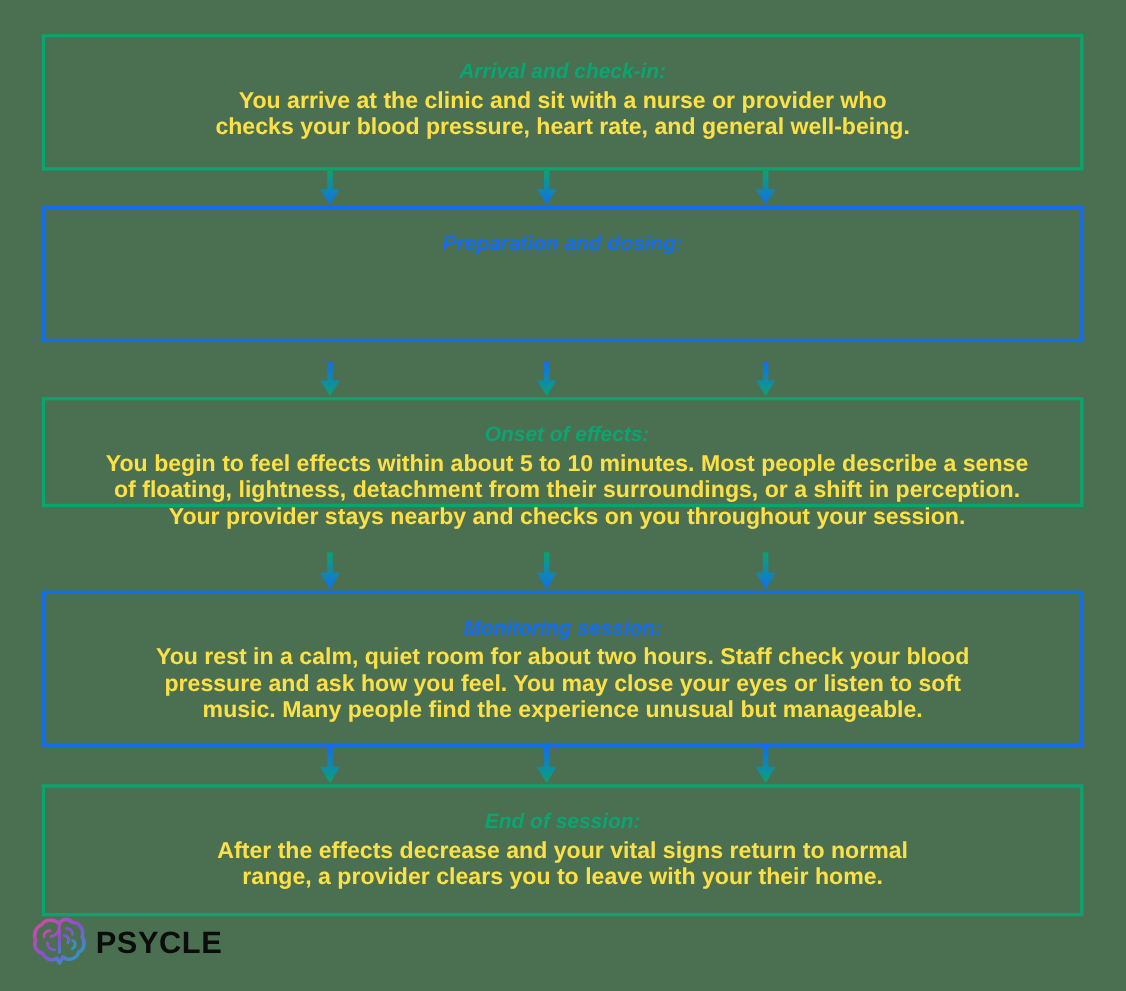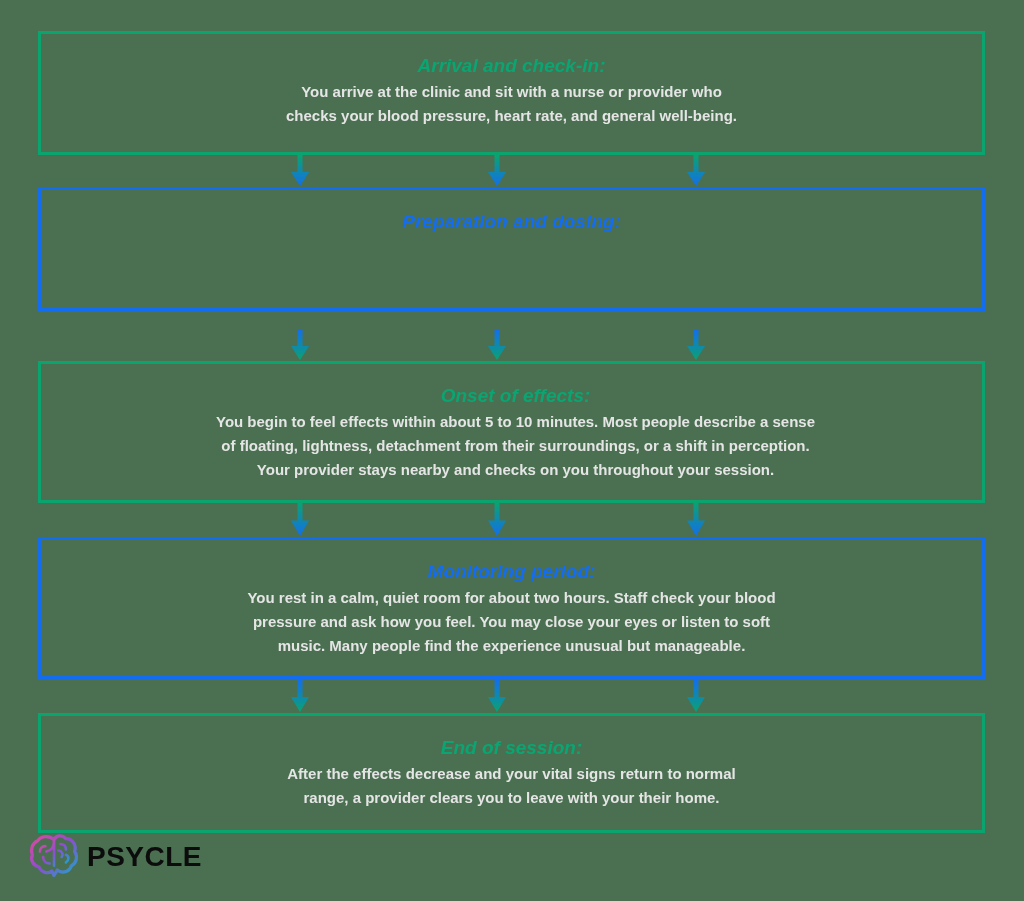--- a/index.html
+++ b/index.html
@@ -26,23 +26,23 @@
     font-style: italic;
     font-weight: bold;
     font-size: 19px;
     line-height: 24px;
     margin-bottom: 2px;
   }
   .accent-green .step-title { color: #0aa572; }
   .accent-blue  .step-title { color: #146cf1; }
   .step-body {
     font-weight: bold;
-    font-size: 15px;
+    font-size: 21px;
     line-height: 24px;
-    color: #e5e5e5;
+    color: #fde047;
     white-space: pre-line;
   }
   .arrow-row {
     position: absolute;
     left: 38px;
     width: 947px;
   }
   .arrow-row svg { position: absolute; top: 0; height: 100%; }
   .arrow-1 { left: 252px; }
   .arrow-2 { left: 449px; }
@@ -119,21 +119,21 @@
     <svg class="arrow-2" viewBox="0 0 20 32" width="20" preserveAspectRatio="none">
         <rect x="7.5" y="0" width="5" height="19" fill="url(#b2g)"></rect>
         <polygon points="1,17 19,17 10,31" fill="url(#b2g)"></polygon>
       </svg>
     <svg class="arrow-3" viewBox="0 0 20 32" width="20" preserveAspectRatio="none">
         <rect x="7.5" y="0" width="5" height="19" fill="url(#b2g)"></rect>
         <polygon points="1,17 19,17 10,31" fill="url(#b2g)"></polygon>
       </svg>
   </div>
 
-  <div class="step-box accent-green" style="top:361px;height:142px;padding-left:20px;">
+  <div class="step-box accent-green" style="top:361px;height:100px;padding-left:20px;">
     <div class="step-title">Onset of effects:</div>
     <div class="step-body">You begin to feel effects within about 5 to 10 minutes. Most people describe a sense
 of floating, lightness, detachment from their surroundings, or a shift in perception.
 Your provider stays nearby and checks on you throughout your session.</div>
   </div>
 
   <div class="arrow-row" style="top:502px;height:35px;">
     <svg class="arrow-1" viewBox="0 0 20 32" width="20" preserveAspectRatio="none">
         <rect x="7.5" y="0" width="5" height="19" fill="url(#g2b)"></rect>
         <polygon points="1,17 19,17 10,31" fill="url(#g2b)"></polygon>
@@ -142,21 +142,21 @@
         <rect x="7.5" y="0" width="5" height="19" fill="url(#g2b)"></rect>
         <polygon points="1,17 19,17 10,31" fill="url(#g2b)"></polygon>
       </svg>
     <svg class="arrow-3" viewBox="0 0 20 32" width="20" preserveAspectRatio="none">
         <rect x="7.5" y="0" width="5" height="19" fill="url(#g2b)"></rect>
         <polygon points="1,17 19,17 10,31" fill="url(#g2b)"></polygon>
       </svg>
   </div>
 
   <div class="step-box accent-blue" style="top:537px;height:142px;">
-    <div class="step-title">Monitoring period:</div>
+    <div class="step-title">Monitoring session:</div>
     <div class="step-body">You rest in a calm, quiet room for about two hours. Staff check your blood
 pressure and ask how you feel. You may close your eyes or listen to soft
 music. Many people find the experience unusual but manageable.</div>
   </div>
 
   <div class="arrow-row" style="top:679px;height:34px;">
     <svg class="arrow-1" viewBox="0 0 20 32" width="20" preserveAspectRatio="none">
         <rect x="7.5" y="0" width="5" height="19" fill="url(#b2g)"></rect>
         <polygon points="1,17 19,17 10,31" fill="url(#b2g)"></polygon>
       </svg>

